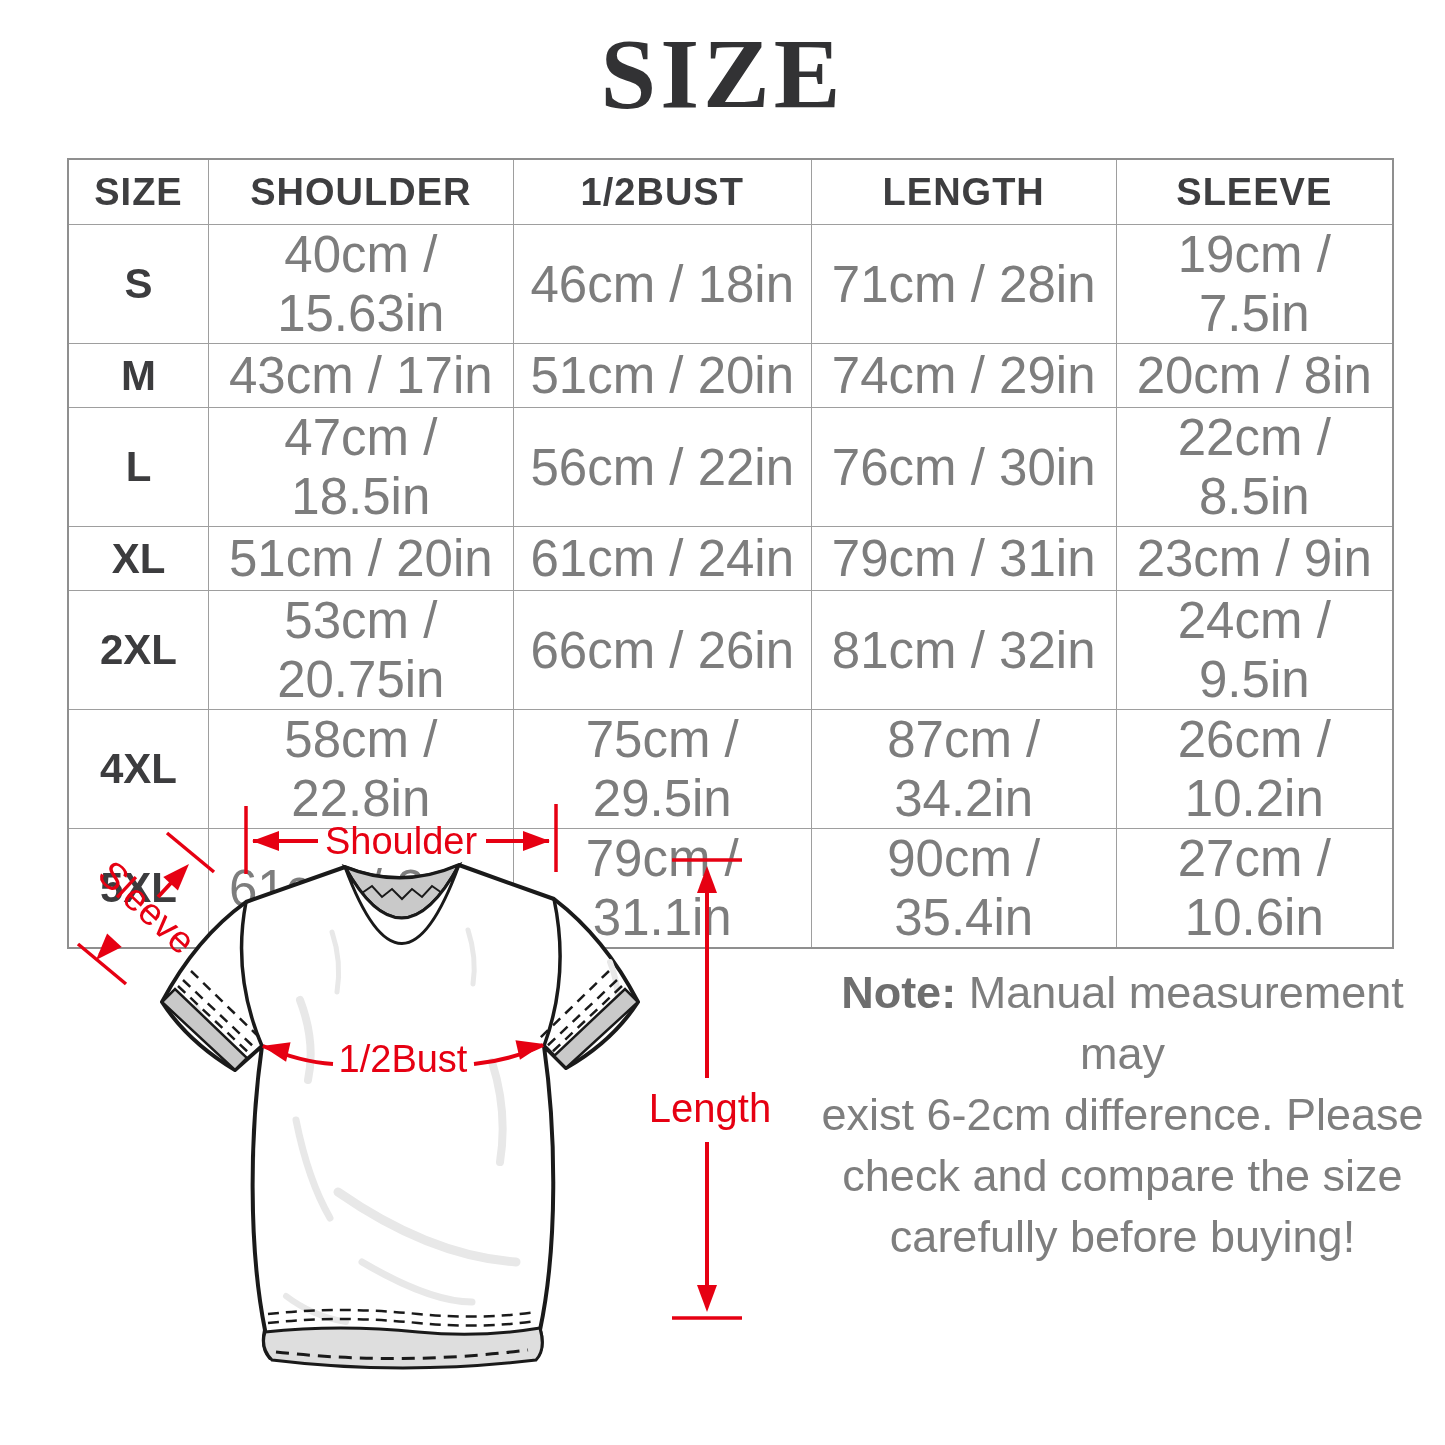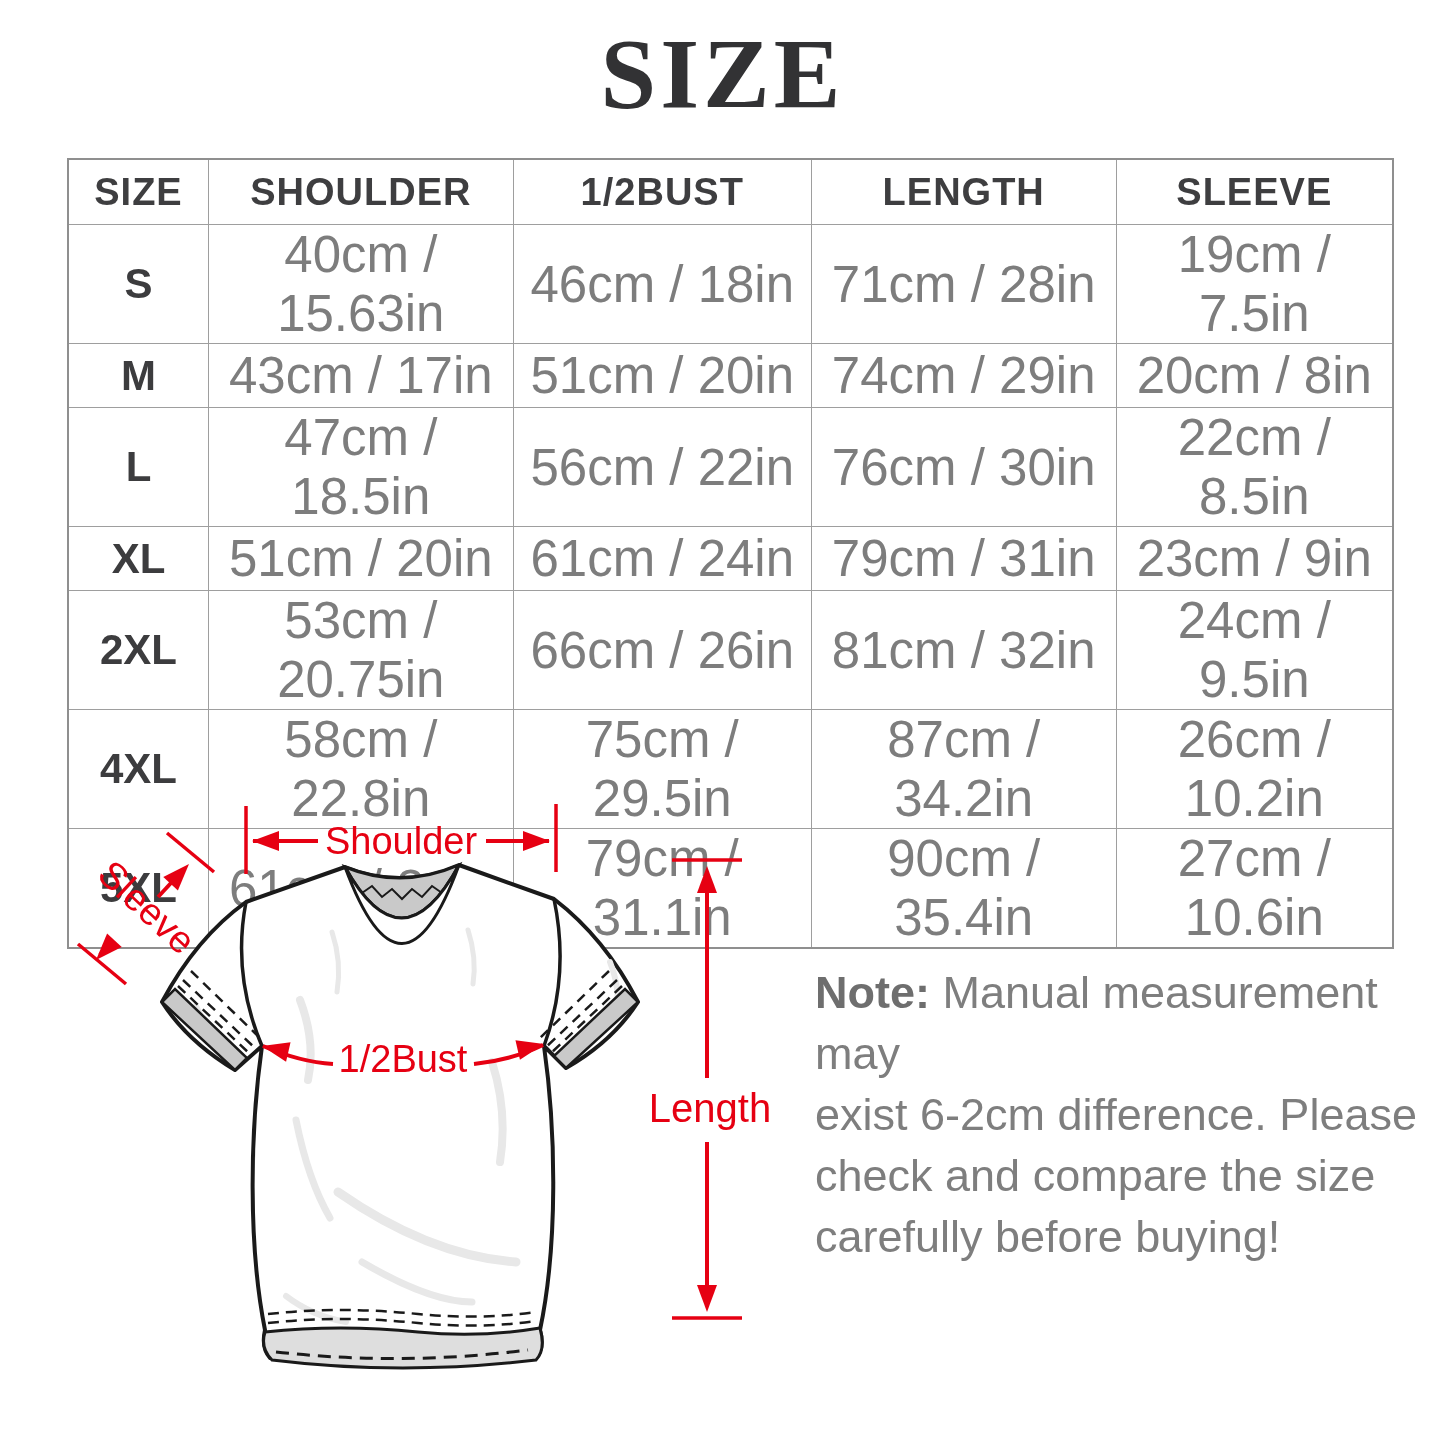--- a/index.html
+++ b/index.html
@@ -10,21 +10,21 @@
          letter-spacing:4px;color:#323234;}
   .size-table{position:absolute;left:67px;top:158px;width:1327px;
               border-collapse:collapse;table-layout:fixed;border:2px solid #8f8f8f;}
   .size-table th,.size-table td{border:1px solid #9e9e9e;text-align:center;padding:0;
               vertical-align:middle;}
   .size-table th{height:64px;font-size:38px;font-weight:700;color:#3e3e40;letter-spacing:1px;}
   .size-table td{height:63px;font-size:51px;color:#7d7d7d;}
   .size-table td.c-size{font-weight:700;color:#3c3c3e;font-size:42px;}
   .diagram{position:absolute;left:0;top:0;width:1445px;height:1445px;}
   .note{position:absolute;left:815px;top:962px;width:615px;font-size:45px;
-        line-height:61px;color:#7e7e7e;}
+        line-height:61px;color:#7e7e7e;text-align:center;}
   .note-bold{font-weight:700;color:#6e6e6e;}
   .red-label{font-family:"Liberation Sans",sans-serif;fill:#e60012;}
 </style>
 </head>
 <body>
 
 <div class="page">
 
   <h1 class="title">SIZE</h1>
 

